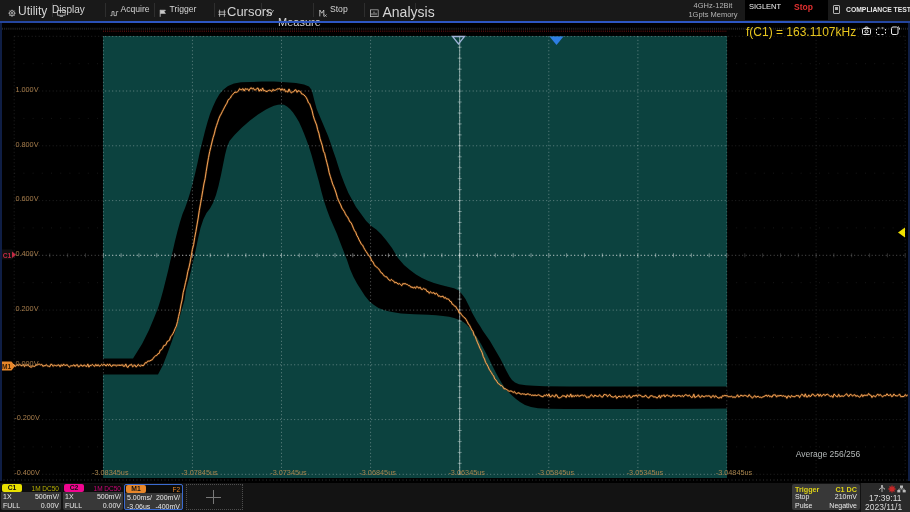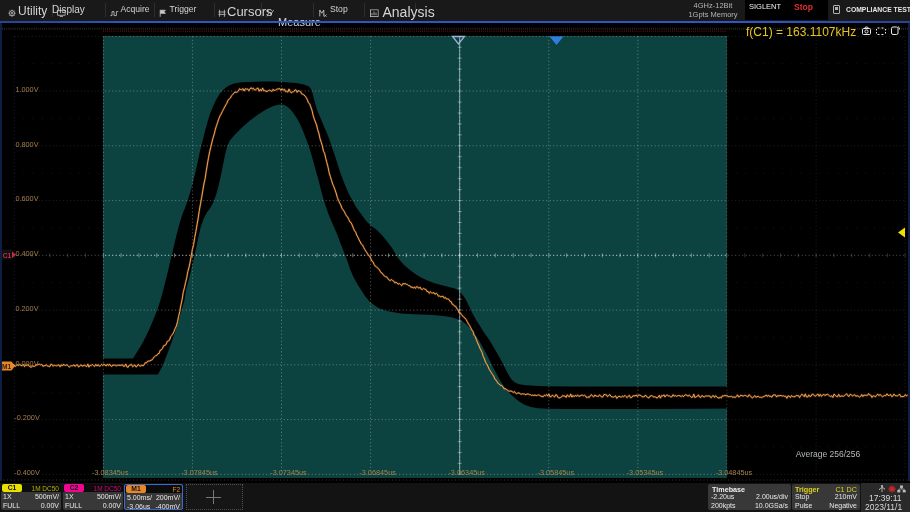--- a/index.html
+++ b/index.html
@@ -414,30 +414,23 @@
   <div style="position:absolute;right:2px;top:1px;font-size:6.5px;color:#e8872a">F2</div>
  </div>
  <div style="position:absolute;left:2px;top:9px;font-size:7px;color:#e8e8e8">5.00ms/</div>
  <div style="position:absolute;right:2px;top:9px;font-size:7px;color:#e8e8e8">200mV/</div>
  <div style="position:absolute;left:2px;top:17.5px;font-size:7px;color:#e8e8e8">-3.06us</div>
  <div style="position:absolute;right:2px;top:17.5px;font-size:7px;color:#e8e8e8">-400mV</div>
 </div>
     <div style="position:absolute;left:186px;top:484px;width:57px;height:26px;border:1px dotted #4e4e4e;background:#161616"></div>
 <div style="position:absolute;left:213px;top:490px;width:1px;height:14px;background:#787878"></div>
 <div style="position:absolute;left:206px;top:496.5px;width:15px;height:1px;background:#787878"></div>
-<div style="position:absolute;left:708px;top:484px;width:83px;height:26px;background:#383838;border-radius:2px">
- <div style="position:absolute;left:4px;top:0.5px;font-size:7.2px;font-weight:bold;color:#f0f0f0">Timebase</div>
- <div style="position:absolute;left:3px;top:9px;font-size:7px;color:#e8e8e8">-2.20us</div>
- <div style="position:absolute;right:3px;top:9px;font-size:7px;color:#e8e8e8">2.00us/div</div>
- <div style="position:absolute;left:3px;top:17.5px;font-size:7px;color:#e8e8e8">200kpts</div>
- <div style="position:absolute;right:3px;top:17.5px;font-size:7px;color:#e8e8e8">10.0GSa/s</div>
-</div>
 <div style="position:absolute;left:792px;top:484px;width:68px;height:26px;background:#383838;border-radius:2px">
  <div style="position:absolute;left:3px;top:0.5px;font-size:7.2px;font-weight:bold;color:#ded216">Trigger</div>
- <div style="position:absolute;right:3px;top:0.5px;font-size:7.2px;font-weight:normal;color:#ded216">C1 DC</div>
+ <div style="position:absolute;right:3px;top:0.5px;font-size:7.2px;font-weight:bold;color:#ded216">C1 DC</div>
  <div style="position:absolute;left:3px;top:9px;font-size:7px;color:#e8e8e8">Stop</div>
  <div style="position:absolute;right:3px;top:9px;font-size:7px;color:#e8e8e8">210mV</div>
  <div style="position:absolute;left:3px;top:17.5px;font-size:7px;color:#e8e8e8">Pulse</div>
  <div style="position:absolute;right:3px;top:17.5px;font-size:7px;color:#e8e8e8">Negative</div>
 </div>
 <div style="position:absolute;left:861px;top:483px;width:49px;height:29px;background:#2a2a2a">
  <svg style="position:absolute;left:17px;top:1.5px" width="8" height="8" viewBox="0 0 8 8">
         <g stroke="#bbb" stroke-width="0.9" fill="none">
           <path d="M4,1 V7 M4,2.5 L1.5,4 V5 M4,2.5 L6.5,3.5 V4.5"></path>
           <circle cx="4" cy="1" r="0.7" fill="#bbb"></circle>

